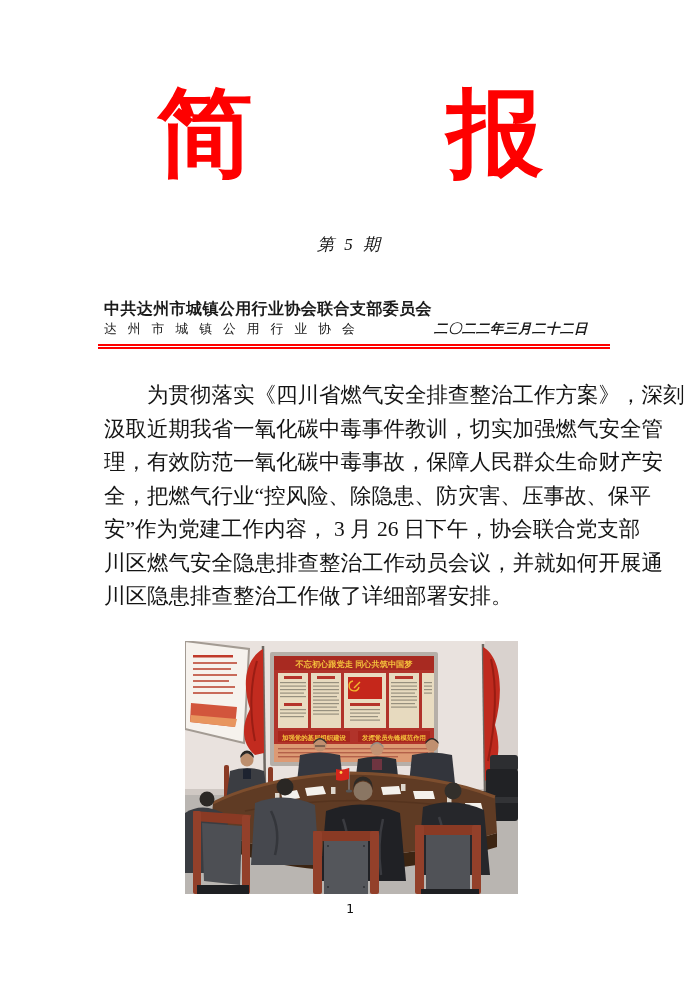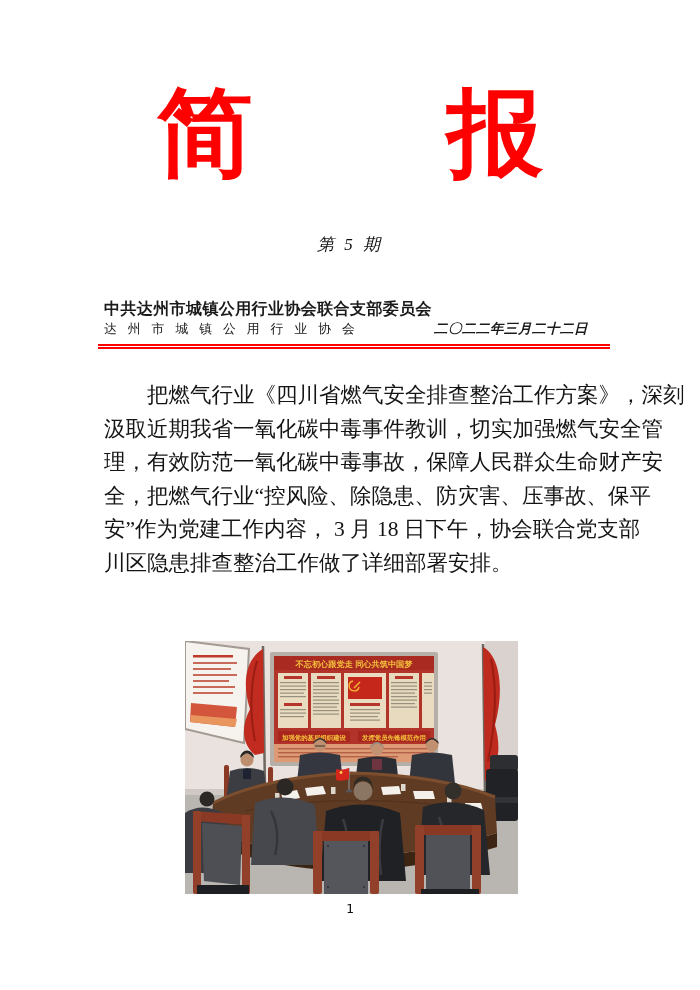--- a/index.html
+++ b/index.html
@@ -75,25 +75,26 @@
     </div>
   </div>
 
   <div class="double-rule">
     <div class="thin"></div>
     <div class="gap"></div>
     <div class="thick"></div>
   </div>
 
   <div class="body-text">
-    <div class="body-line first">把燃气行业《四川省燃气安全排查整治工作方案》，深刻</div>
+    <div class="body-line first">为贯彻落实《四川省燃气安全排查整治工作方案》，深刻</div>
     <div class="body-line">汲取近期我省一氧化碳中毒事件教训，切实加强燃气安全管</div>
     <div class="body-line">理，有效防范一氧化碳中毒事故，保障人民群众生命财产安</div>
     <div class="body-line">全，把燃气行业“控风险、除隐患、防灾害、压事故、保平</div>
-    <div class="body-line">安”作为党建工作内容， 3 月 18 日下午，协会联合党支部</div>
+    <div class="body-line">安”作为党建工作内容， 3 月 26 日下午，协会联合党支部</div>
+    <div class="body-line">川区燃气安全隐患排查整治工作动员会议，并就如何开展通</div>
     <div class="body-line last">川区隐患排查整治工作做了详细部署安排。</div>
   </div>
 
   <div class="photo-frame">
     <svg width="333" height="253" viewBox="0 0 333 253">
 
       <rect x="0" y="0" width="333" height="160" fill="#e9e2de"></rect>
       <rect x="300" y="0" width="33" height="170" fill="#d9d2ce"></rect>
       <rect x="0" y="148" width="333" height="8" fill="#cfc8c3"></rect>
       <rect x="0" y="154" width="333" height="99" fill="#b9b5b1"></rect>

